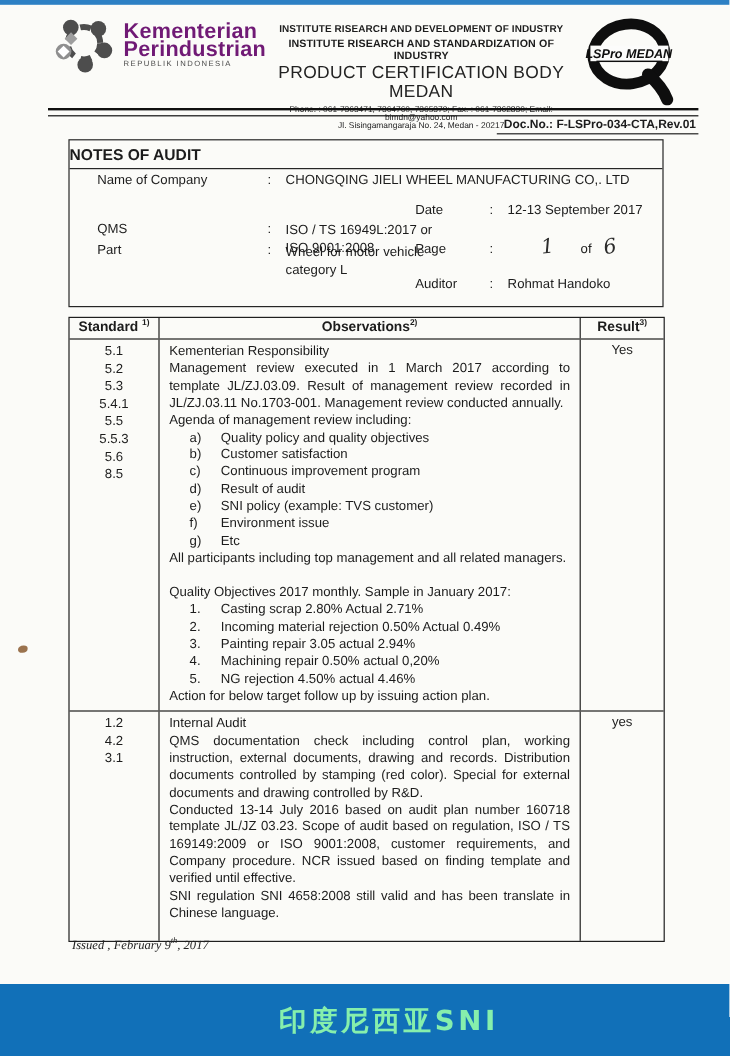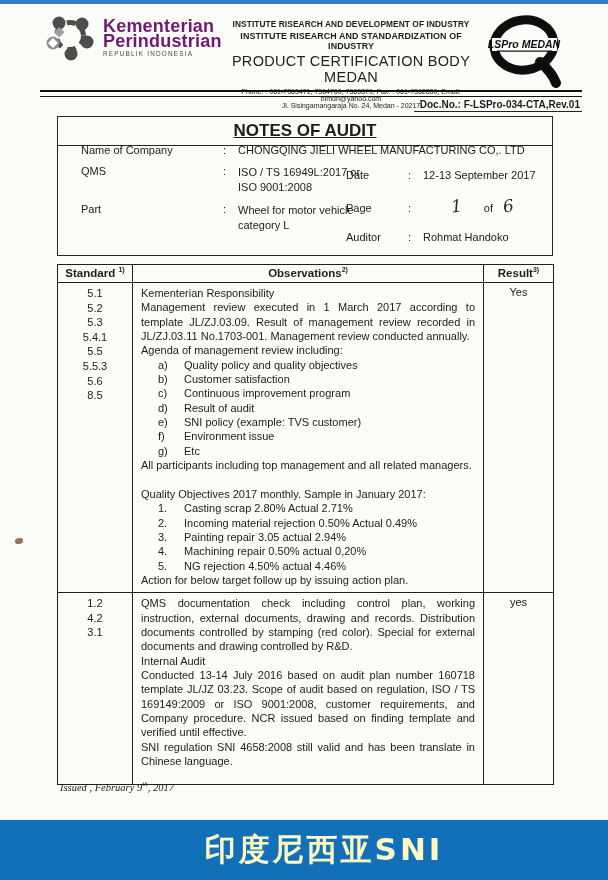--- a/index.html
+++ b/index.html
@@ -26,35 +26,35 @@
   .logo-right{width:88px;flex:none;text-align:right;}
 
   .double-rule{position:absolute;top:90px;left:40px;right:26px;height:4px;
     border-top:2.5px solid #101010;border-bottom:1px solid #101010;}
   .doc-no{position:absolute;top:99px;right:26px;font-size:10px;font-weight:bold;
     border-bottom:1.2px solid #222;padding:0 2px 1px 6px;}
 
   
   .audit-box{position:absolute;top:116px;left:57px;width:494px;height:138px;
     border:1.6px solid #262626;}
-  .audit-title{text-align:center;font-weight:bold;font-size:17px;padding:4px 0 4px;
-    border-bottom:1.2px solid #262626;text-decoration:underline;}
+  .audit-title{font-weight:bold;font-size:13px;padding:4px 0 4px;
+    border-bottom:1.2px solid #262626;}
   .f-row{position:absolute;font-size:11px;white-space:nowrap;}
   .f-label{display:inline-block;}
   .f-colon{display:inline-block;}
   .lft .f-label{width:142px;}
   .lft .f-colon{width:15px;}
   .rgt .f-label{width:62px;}
   .rgt .f-colon{width:15px;}
   .lft{left:23px;}
   .rgt{left:288px;}
   .two-line .f-value{display:inline-block;vertical-align:top;line-height:15px;}
   .two-line .f-value span{display:block;}
   .f-name{top:27px;}
-  .f-qms{top:48px;}
+  .f-qms{top:68px;}
   .f-part{top:86px;}
   .f-date{top:52px;}
   .f-page{top:84px;}
   .f-auditor{top:114px;}
   .hw{font-family:"DejaVu Serif", serif;font-style:italic;font-size:17px;color:#2b2b2b;
     display:inline-block;line-height:10px;}
   .hw-1{margin-left:28px;transform:rotate(-6deg);}
   .hw-of{display:inline-block;margin-left:22px;font-size:11px;}
   .hw-6{margin-left:10px;transform:rotate(-10deg);}
 
@@ -80,21 +80,21 @@
   .obs-line.li{display:flex;}
   .obs-line.li .marker{flex:none;width:26px;margin-left:17px;}
   .obs-line.blank{height:14.35px;}
 
   
   .issued{position:absolute;top:780px;left:60px;font-family:"Liberation Serif", serif;
     font-style:italic;font-size:10.5px;color:#222;}
   .issued sup{font-size:7px;}
   .bottom-bar{position:absolute;top:820px;left:0;right:0;bottom:0;background:#1170b8;
     display:flex;align-items:center;justify-content:center;}
-  .bottom-bar span{color:#fef9c3;font-weight:bold;font-size:31px;letter-spacing:3px;
+  .bottom-bar span{color:#86efac;font-weight:bold;font-size:23px;letter-spacing:3px;
     font-family:"DejaVu Sans", sans-serif;margin-left:40px;}
   .speck{position:absolute;top:538px;left:15px;width:8px;height:6px;background:#8a5a30;
     border-radius:60% 40% 55% 45%;opacity:.85;}
 </style>
 </head>
 <body>
 
 <div class="page">
 
   <div class="top-strip"></div>
@@ -248,22 +248,22 @@
 
     <div class="trow body-row row2">
       <div class="cell c-std">
 
       <div class="std-line"><span>1.2</span></div>
           <div class="std-line"><span>4.2</span></div>
           <div class="std-line"><span>3.1</span></div>
         </div>
       <div class="cell c-obs">
 
-      <div class="obs-line just"><span class="txt">QMS documentation check including control plan, working instruction, external documents, drawing and records. Distribution documents controlled by stamping (red color). Special for external documents and drawing controlled by R&amp;D.</span></div>
-          <div class="obs-line plain"><span class="txt">Internal Audit</span></div>
+      <div class="obs-line plain"><span class="txt">Internal Audit</span></div>
+          <div class="obs-line just"><span class="txt">QMS documentation check including control plan, working instruction, external documents, drawing and records. Distribution documents controlled by stamping (red color). Special for external documents and drawing controlled by R&amp;D.</span></div>
           <div class="obs-line just"><span class="txt">Conducted 13-14 July 2016 based on audit plan number 160718 template JL/JZ 03.23. Scope of audit based on regulation, ISO / TS 169149:2009 or ISO 9001:2008, customer requirements, and Company procedure. NCR issued based on finding template and verified until effective.</span></div>
           <div class="obs-line just"><span class="txt">SNI regulation SNI 4658:2008 still valid and has been translate in Chinese language.</span></div>
         </div>
       <div class="cell c-res"><span>yes</span></div>
     </div>
   </div>
 
   <div class="issued">
     <span>Issued , February 9</span><sup>th</sup><span>, 2017</span>
   </div>

